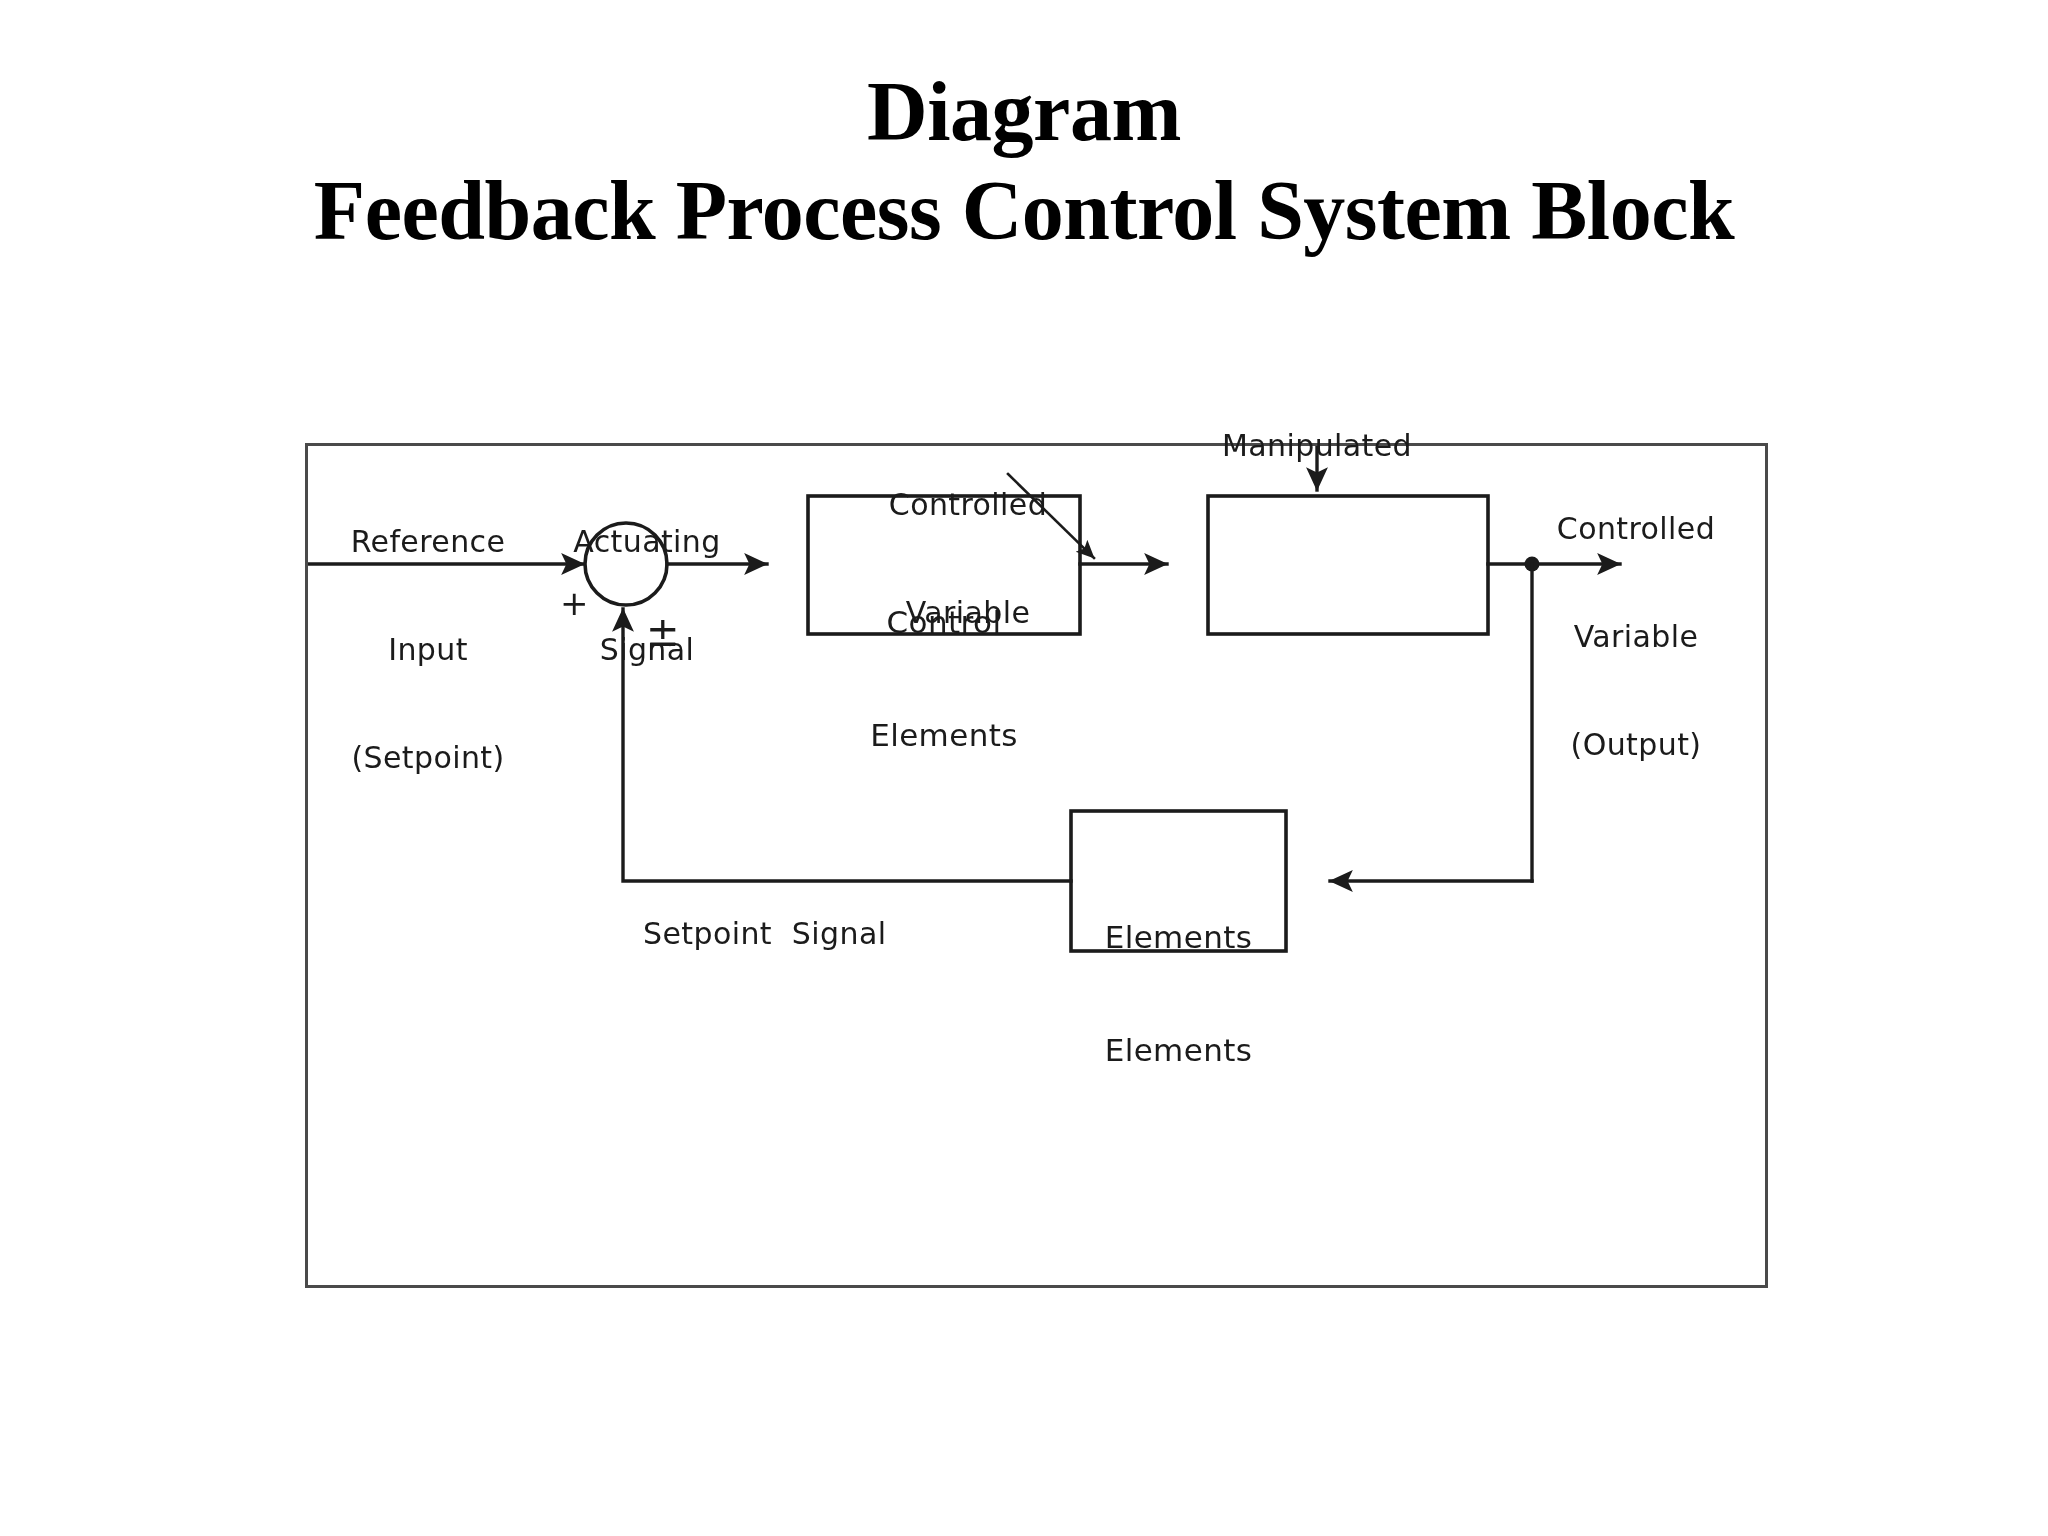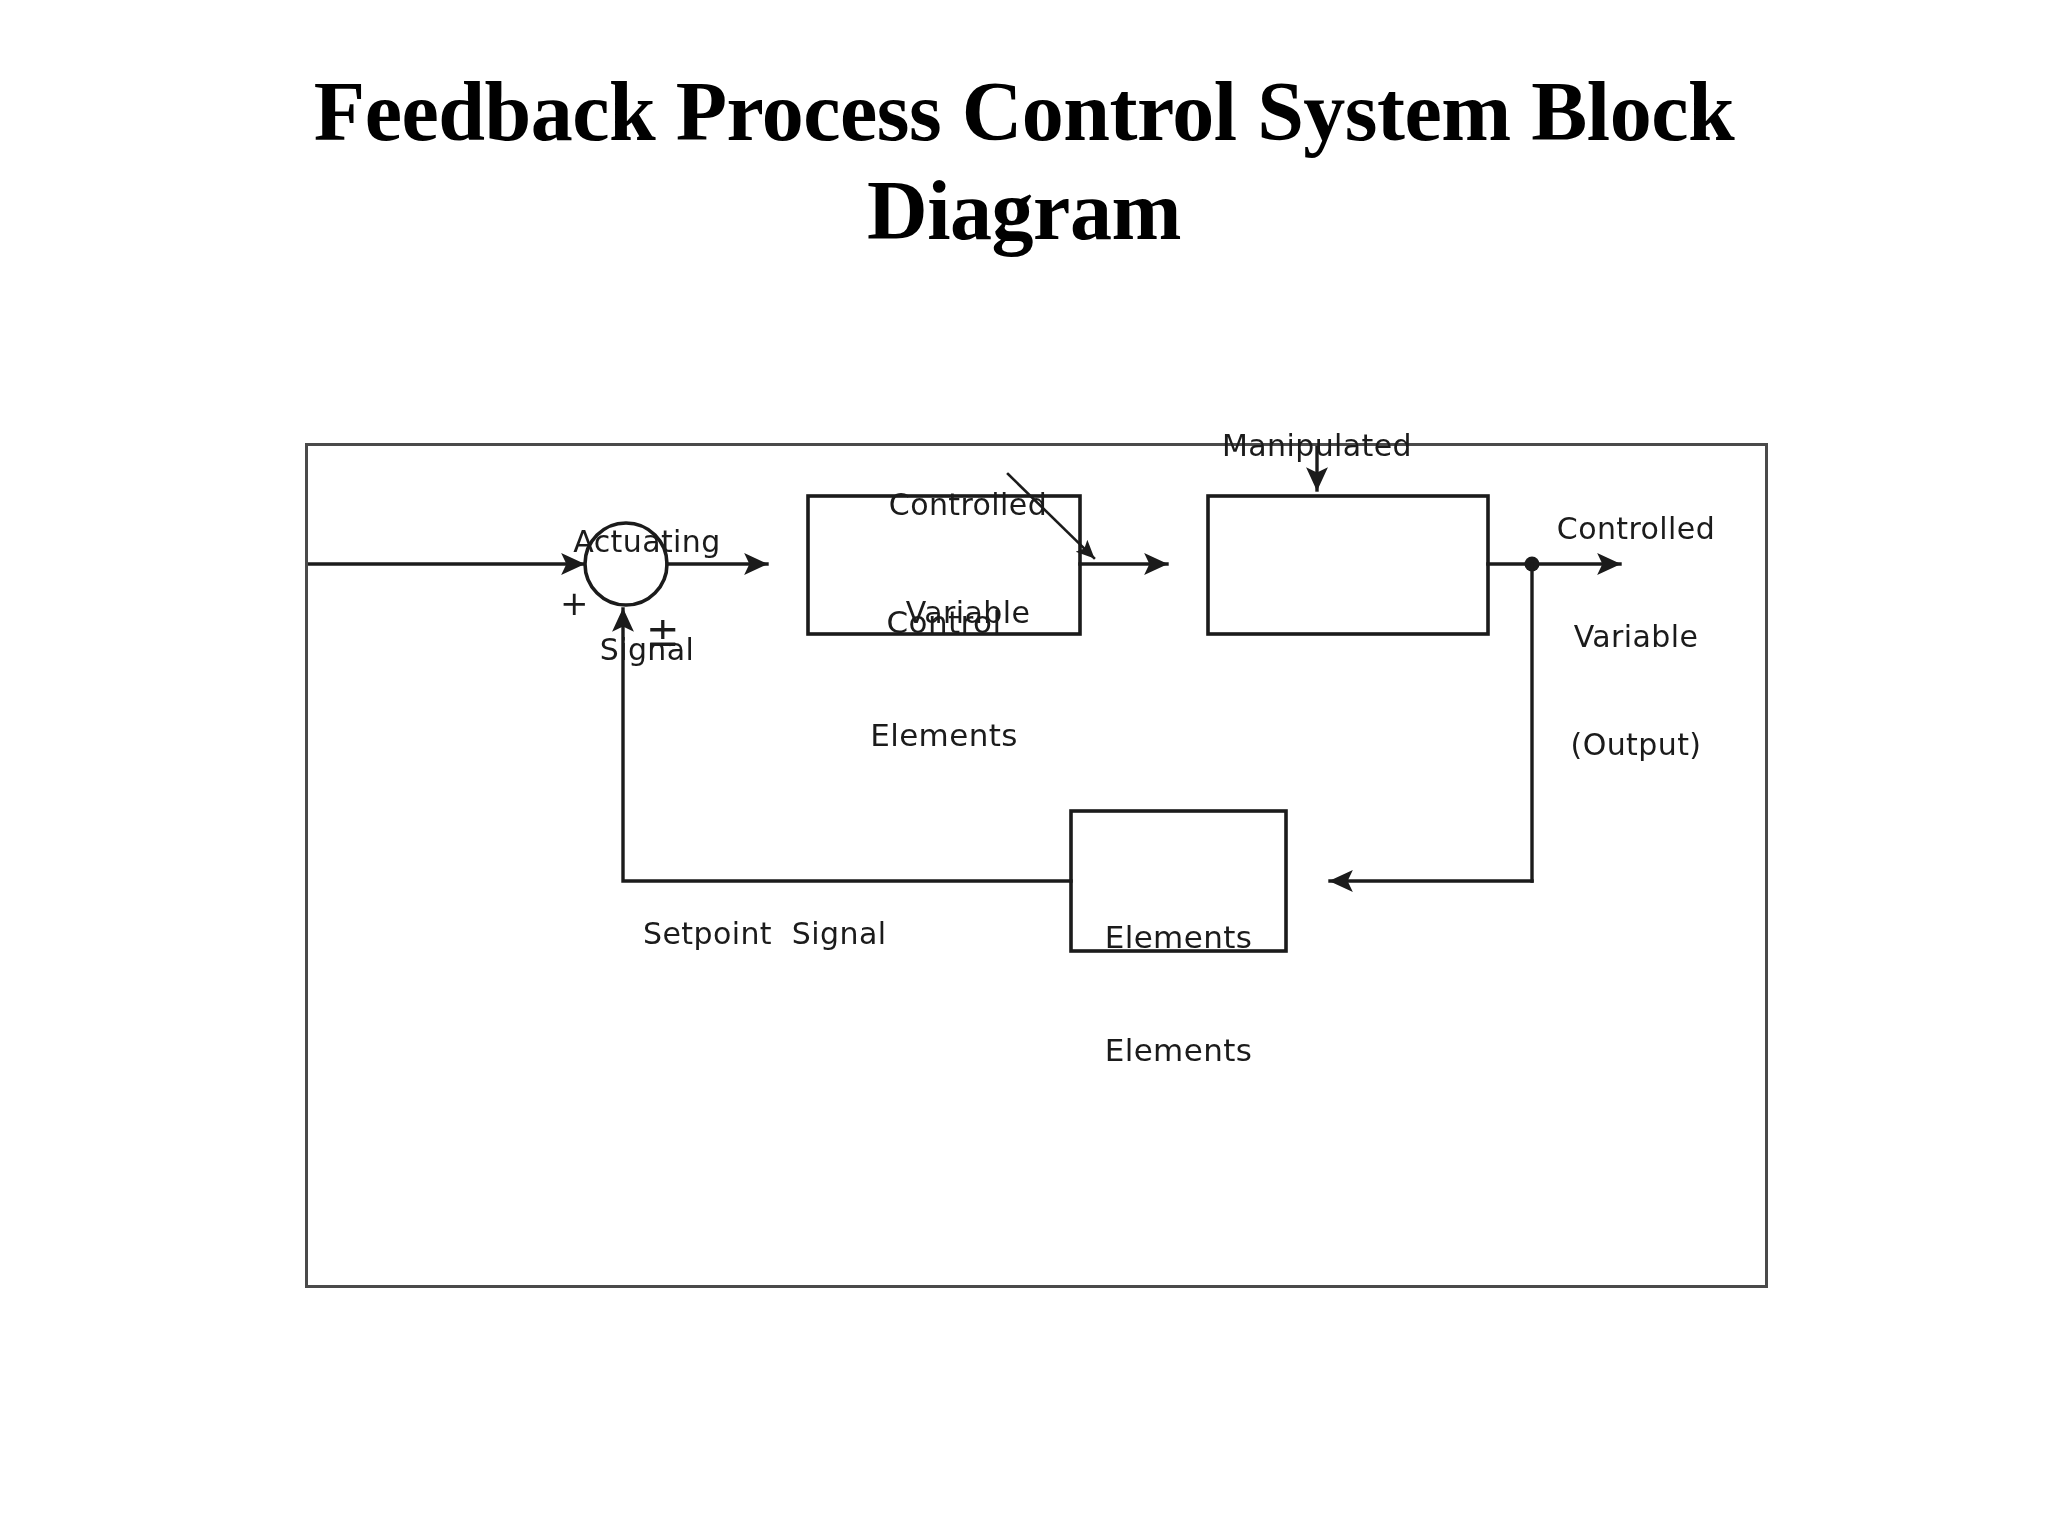--- a/index.html
+++ b/index.html
@@ -90,22 +90,22 @@
     color: #1b1b1b;
     line-height: 1;
   }
 </style>
 </head>
 <body>
 
 <div id="slide">
 
   <div id="title">
+    <span class="tline">Diagram</span>
     <span class="tline">Feedback Process Control System Block</span>
-    <span class="tline">Diagram</span>
   </div>
 
   <div id="diagram-frame">
 
     <div id="canvas">
       <svg viewBox="0 0 1457 839" preserveAspectRatio="none" xmlns="http://www.w3.org/2000/svg">
         <defs>
           <marker id="ah" viewBox="0 0 10 10" refX="9.6" refY="5" markerWidth="7" markerHeight="7" orient="auto-start-reverse">
             <path d="M 0 0.4 L 10 5 L 0 9.6 L 2.2 5 z" fill="#1b1b1b"></path>
           </marker>
@@ -138,20 +138,25 @@
           <line x1="1224" y1="435" x2="1022" y2="435" marker-end="url(#ah)"></line>
 
           <rect x="763" y="365" width="215" height="140" stroke-width="3.6" fill="#ffffff"></rect>
 
           <polyline points="763,435 315,435 315,163" marker-end="url(#ah)"></polyline>
 
         </g>
       </svg>
     </div>
 
+    <div class="dlabel c" style="left:-20px; top:6px; width:280px;">
+      <div>Reference</div>
+      <div>Input</div>
+      <div>(Setpoint)</div>
+    </div>
 
     <div class="dlabel c" style="left:230px; top:6px; width:218px;">
       <div>Actuating</div>
       <div>Signal</div>
     </div>
 
     <div class="dlabel c" style="left:520px; top:-31px; width:280px;">
       <div>Controlled</div>
       <div>Variable</div>
     </div>

